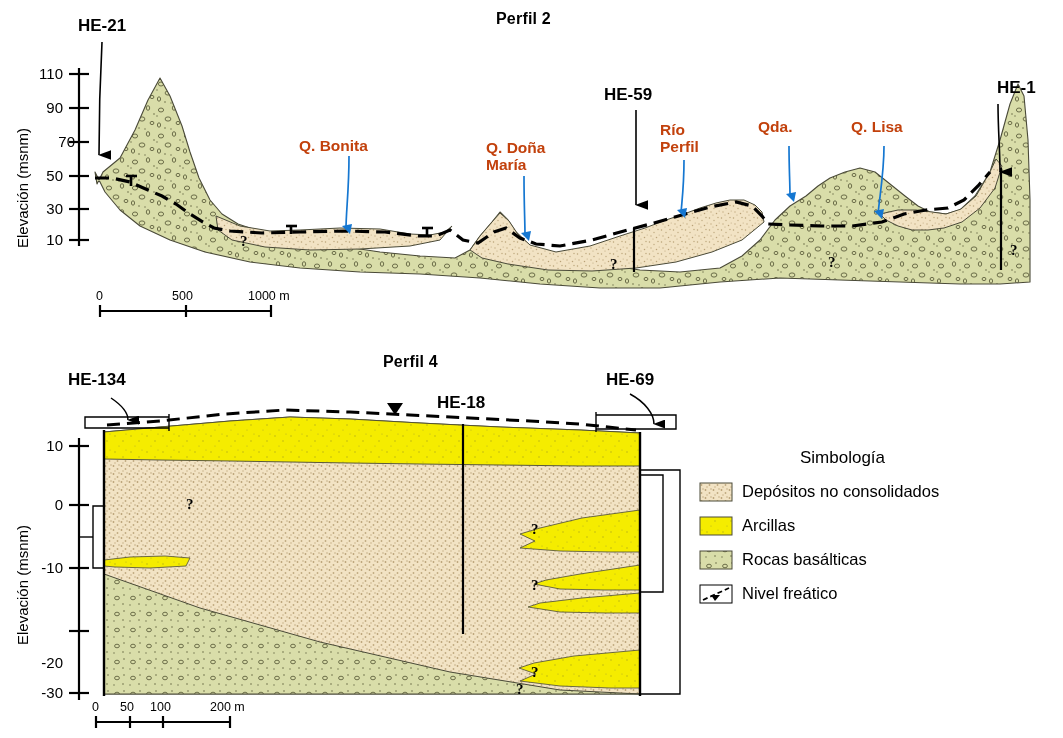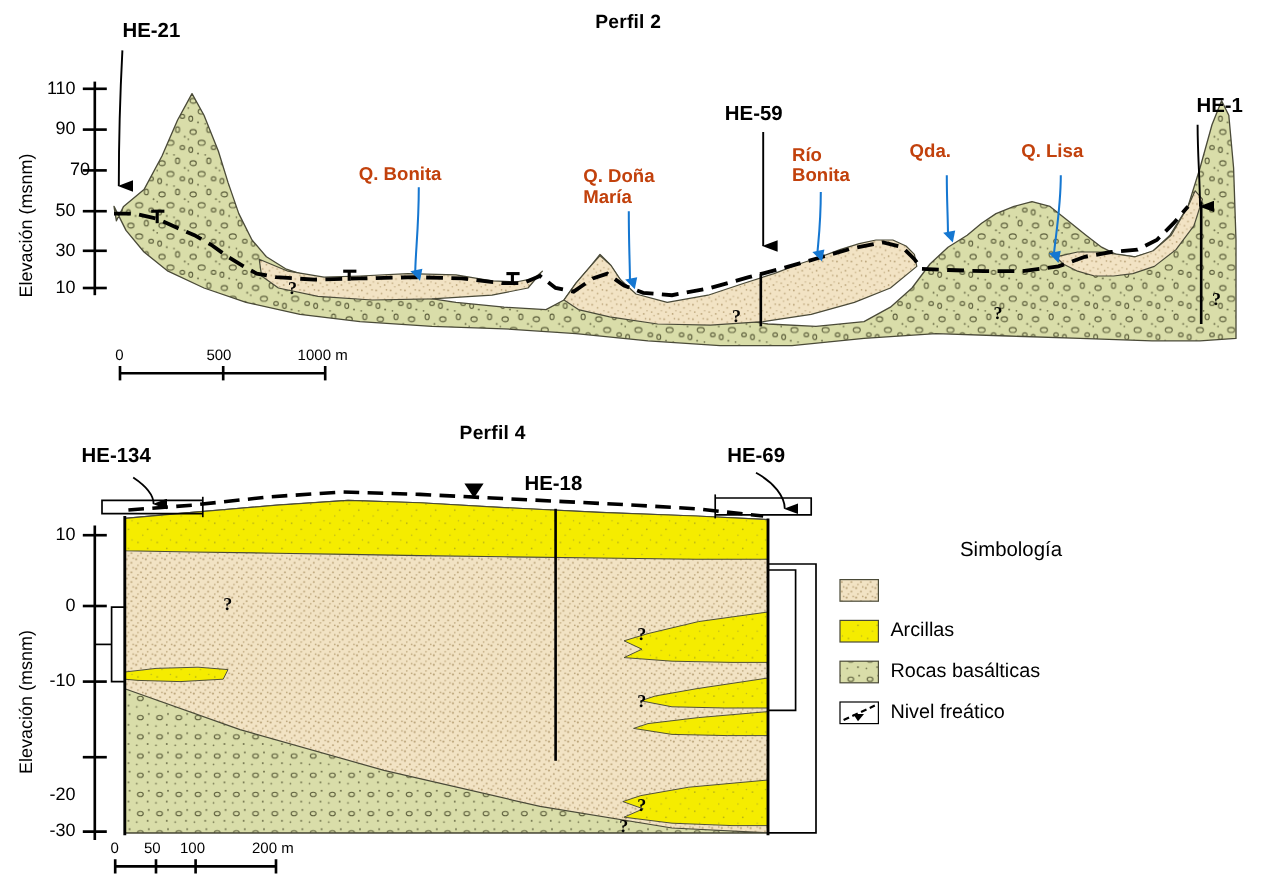--- a/index.html
+++ b/index.html
@@ -307,27 +307,27 @@
 
 <div class="axis-ttl" style="left:14px; top:248px; transform: rotate(-90deg);">Elevación (msnm)</div>
 
 <div class="tick-lbl" style="left:18px; top:65px; width:45px;">110</div>
 <div class="tick-lbl" style="left:18px; top:99px; width:45px;">90</div>
 <div class="tick-lbl" style="left:30px; top:133px; width:45px;">70</div>
 <div class="tick-lbl" style="left:18px; top:167px; width:45px;">50</div>
 <div class="tick-lbl" style="left:18px; top:200px; width:45px;text-align:right;">30</div>
 <div class="tick-lbl" style="left:18px; top:231px; width:45px;">10</div>
 
-<div class="well-lbl" style="left:102px; top:16px;">HE-21</div>
+<div class="well-lbl" style="left:78px; top:16px;">HE-21</div>
 <div class="well-lbl" style="left:604px; top:85px;">HE-59</div>
 <div class="well-lbl" style="left:965px; top:78px;margin-left:32px;">HE-1</div>
 
 <div class="hydro-lbl" style="left:299px; top:137px;">Q. Bonita</div>
 <div class="hydro-lbl" style="left:486px; top:139px;"><span>Q. Doña</span><br><span>María</span></div>
-<div class="hydro-lbl" style="left:660px; top:121px;"><span>Río</span><br><span>Bonita</span></div>
+<div class="hydro-lbl" style="left:660px; top:121px;"><span>Río</span><br><span>Perfil</span></div>
 <div class="hydro-lbl" style="left:758px; top:118px;">Qda.</div>
 <div class="hydro-lbl" style="left:851px; top:118px;">Q. Lisa</div>
 
 <div class="qmark" style="left:240px; top:233px;">?</div>
 <div class="qmark" style="left:610px; top:256px;">?</div>
 <div class="qmark" style="left:828px; top:254px;">?</div>
 <div class="qmark" style="left:1010px; top:242px;">?</div>
 
 <div class="sb-lbl" style="left:96px; top:289px;">0</div>
 <div class="sb-lbl" style="left:172px; top:289px;">500</div>
@@ -352,17 +352,18 @@
 <div class="qmark" style="left:531px; top:577px;">?</div>
 <div class="qmark" style="left:531px; top:664px;">?</div>
 <div class="qmark" style="left:516px; top:681px;">?</div>
 
 <div class="sb-lbl" style="left:92px; top:700px;">0</div>
 <div class="sb-lbl" style="left:120px; top:700px;">50</div>
 <div class="sb-lbl" style="left:150px; top:700px;">100</div>
 <div class="sb-lbl" style="left:210px; top:700px;">200 m</div>
 
 <div class="legend-title" style="left:800px; top:448px;">Simbología</div>
+<div class="legend-text" style="left:742px; top:482px;">Depósitos no consolidados</div>
 <div class="legend-text" style="left:742px; top:516px;">Arcillas</div>
 <div class="legend-text" style="left:742px; top:550px;">Rocas basálticas</div>
 <div class="legend-text" style="left:742px; top:584px;">Nivel freático</div>
 
 </div>
 
 </body></html>

